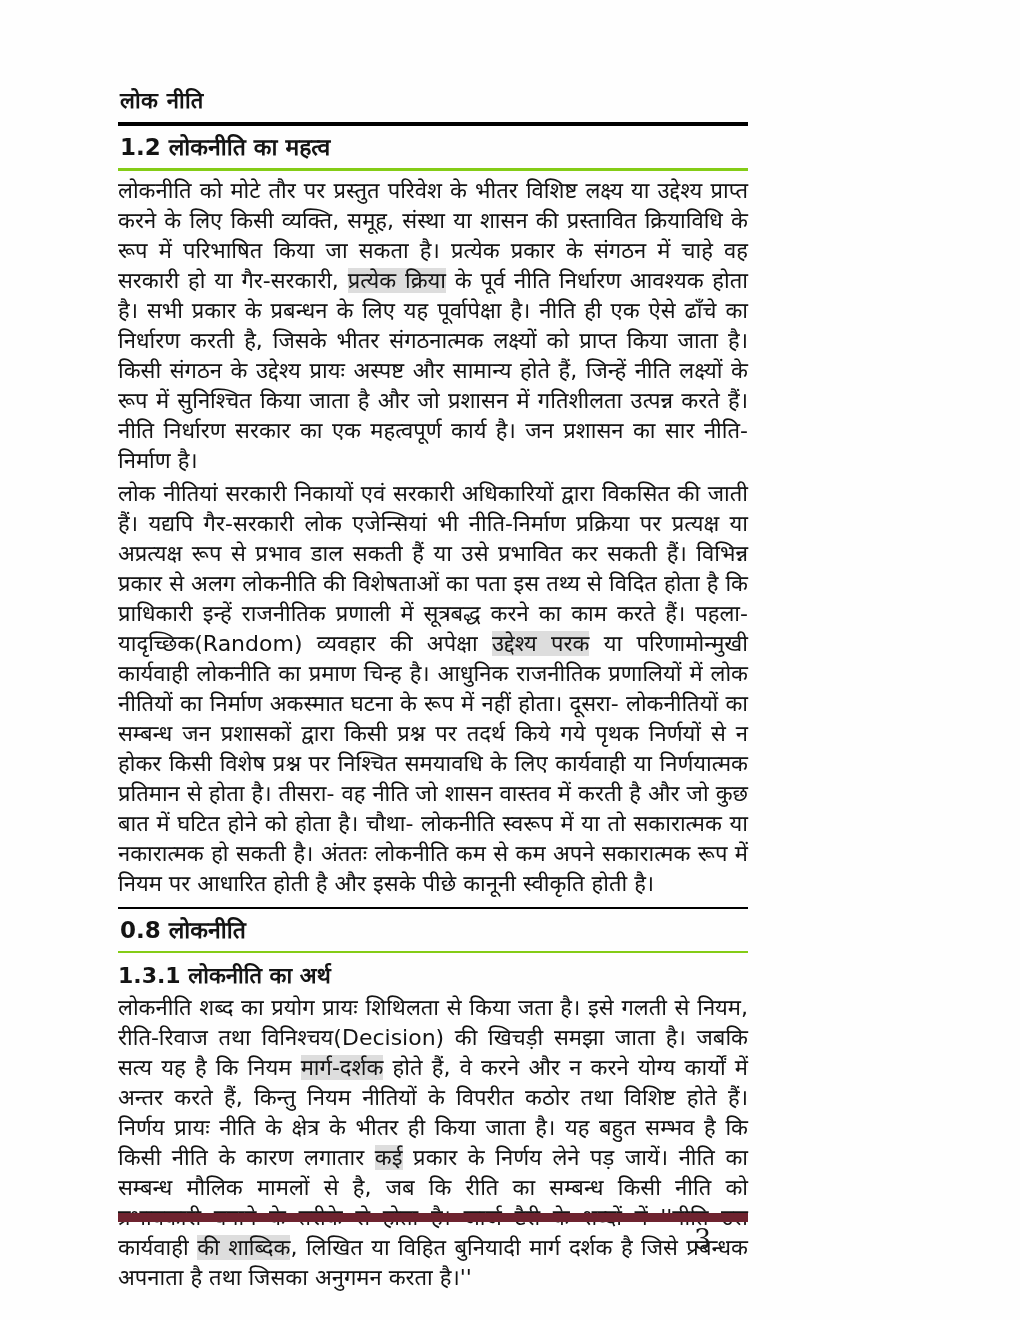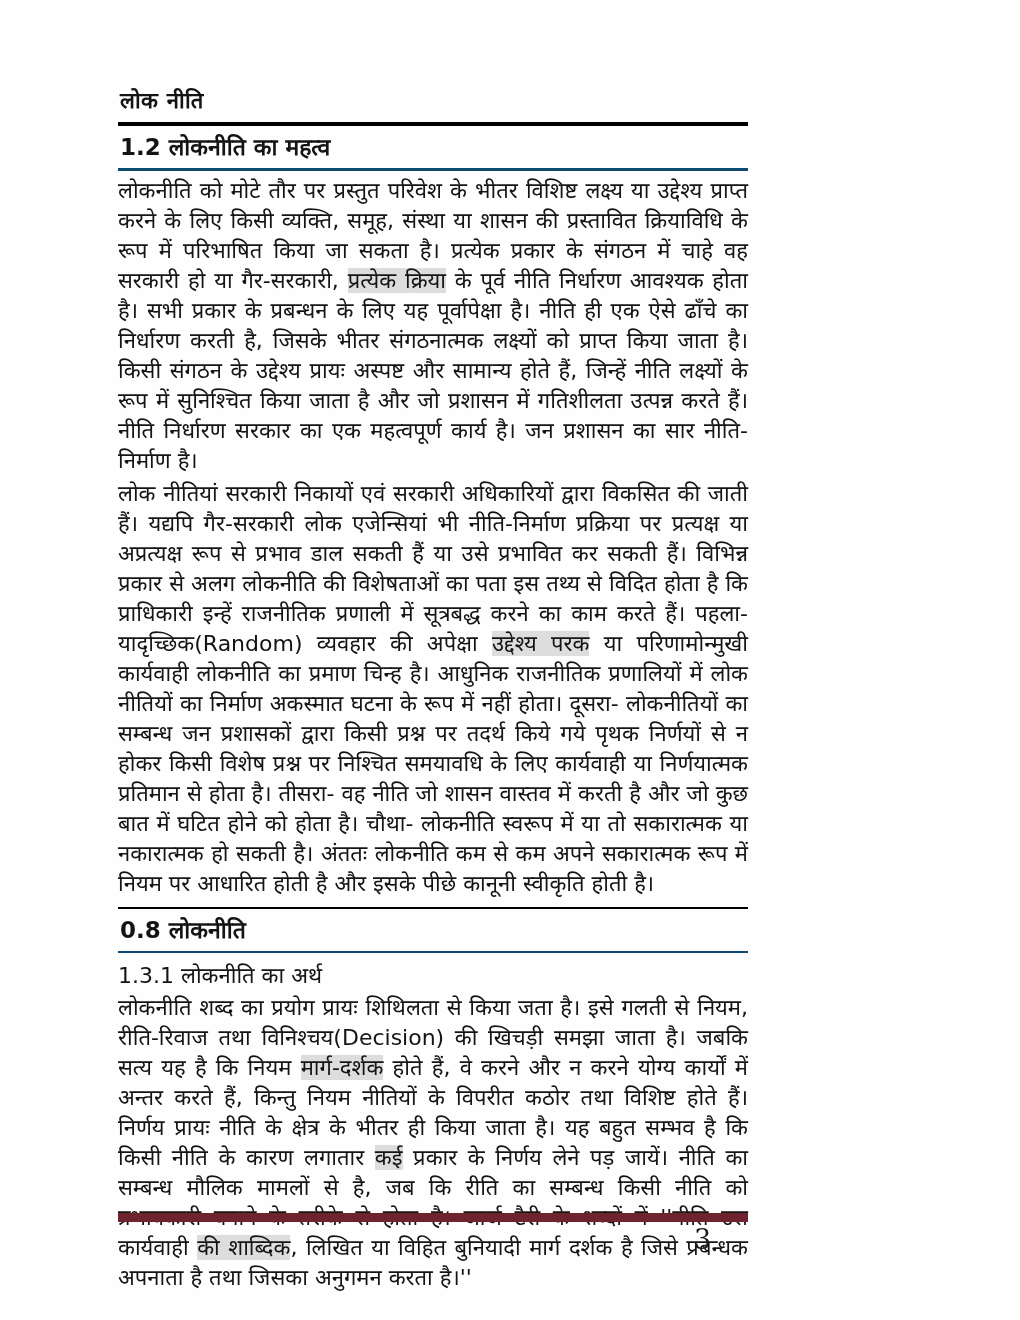--- a/index.html
+++ b/index.html
@@ -23,33 +23,33 @@
     width: 630px;
   }
   .doc-title {
     font-size: 22px;
     font-weight: bold;
     letter-spacing: 0.5px;
     margin: 0 0 6px 2px;
   }
   .section-heading {
     border-top: 4px solid #000;
-    border-bottom: 3px solid #0c4a6e;
+    border-bottom: 3px solid #84cc16;
     font-size: 23px;
     font-weight: bold;
     padding: 4px 2px 6px 2px;
     margin: 8px 0 5px 0;
   }
   .section-heading.thin-rules {
     border-top-width: 2px;
     border-bottom-width: 2px;
   }
   .sub-heading {
     font-size: 22px;
-    font-weight: normal;
+    font-weight: bold;
     margin: 6px 0 4px 0;
   }
   .body-para {
     font-size: 22px;
     line-height: 30px;
     text-align: justify;
     margin: 3px 0;
   }
   .highlight {
     background: rgba(0, 0, 0, 0.13);

